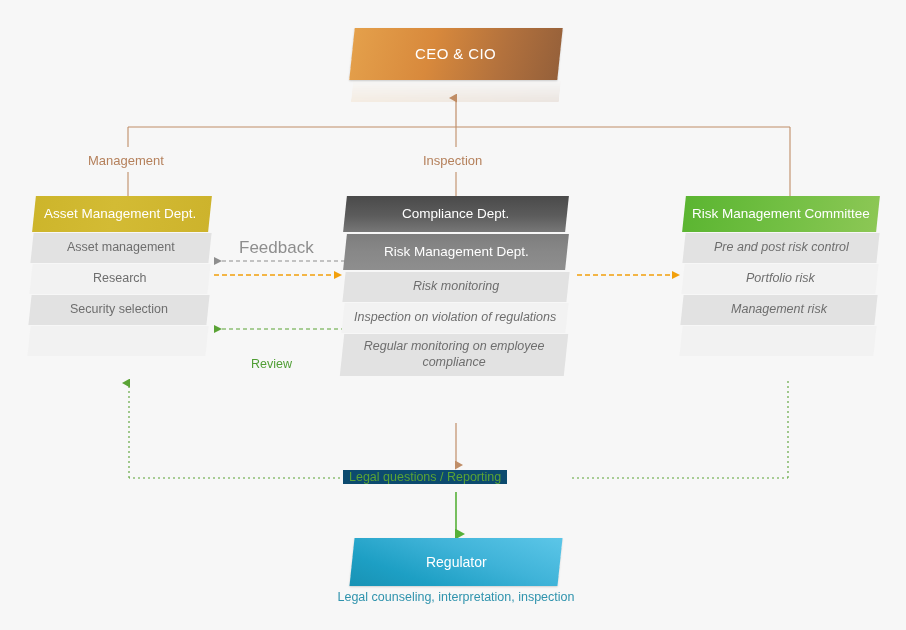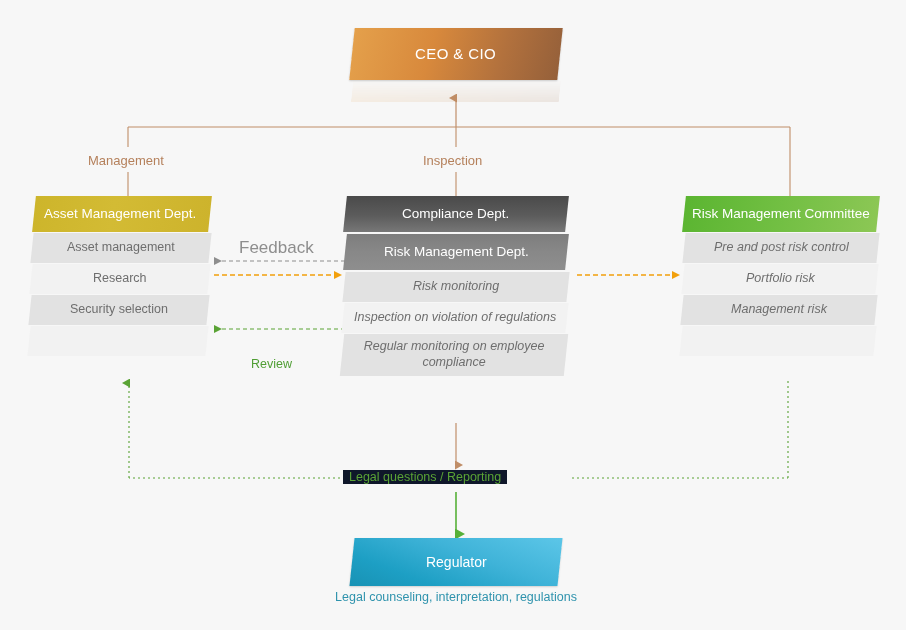--- a/index.html
+++ b/index.html
@@ -98,21 +98,21 @@
 
   
   svg#wires{position:absolute;left:0;top:0;width:906px;height:630px;}
   .lbl{position:absolute;font-size:13px;white-space:nowrap;}
   #lbl-escalation{left:88px;top:153px;color:#b5815c;}
   #lbl-reporting{left:423px;top:153px;color:#b5815c;}
   #lbl-feedback{left:239px;top:238px;color:#8e8e8e;font-size:17px;}
   #lbl-review{left:251px;top:309px;color:#4f9e34;font-size:12.5px;margin-top:48px;}
   #lbl-legal{
     left:343px;top:470px;color:#5aa335;font-size:12.5px;
-    background:#0f172a;padding:0 6px;
+    background:#0c4a6e;padding:0 6px;
   }
 </style>
 </head>
 <body>
 
 <div id="stage">
 
   <svg id="wires" viewBox="0 0 906 630" xmlns="http://www.w3.org/2000/svg">
     <defs>
       <marker id="tanUp" markerWidth="9" markerHeight="9" refX="4.5" refY="7" orient="auto" markerUnits="userSpaceOnUse">
@@ -241,15 +241,15 @@
   <div class="row dk ital" style="left:682px;top:295px;width:194px;">
     <span>Management risk</span>
   </div>
   <div class="row lt" style="left:681px;top:326px;width:194px;">
       <span></span>
     </div>
 
   <div id="regulator" class="banner">
     <span>Regulator</span>
   </div>
-  <div id="reg-caption">Legal counseling, interpretation, regulations</div>
+  <div id="reg-caption">Legal counseling, interpretation, inspection</div>
 
 </div>
 
 </body></html>

